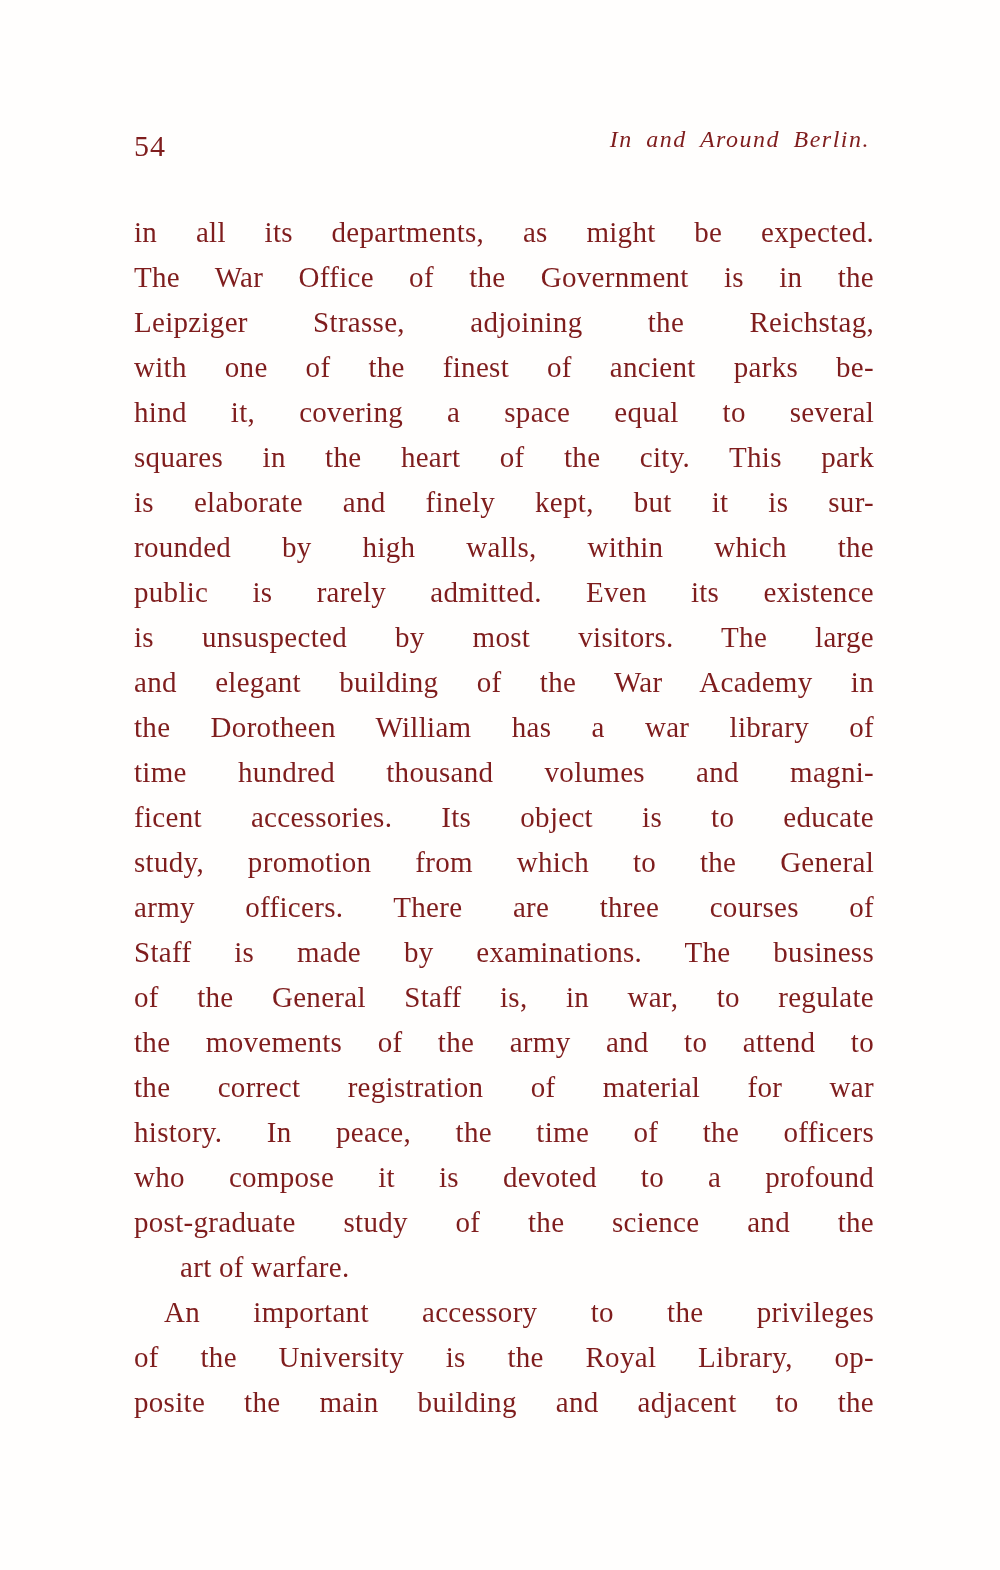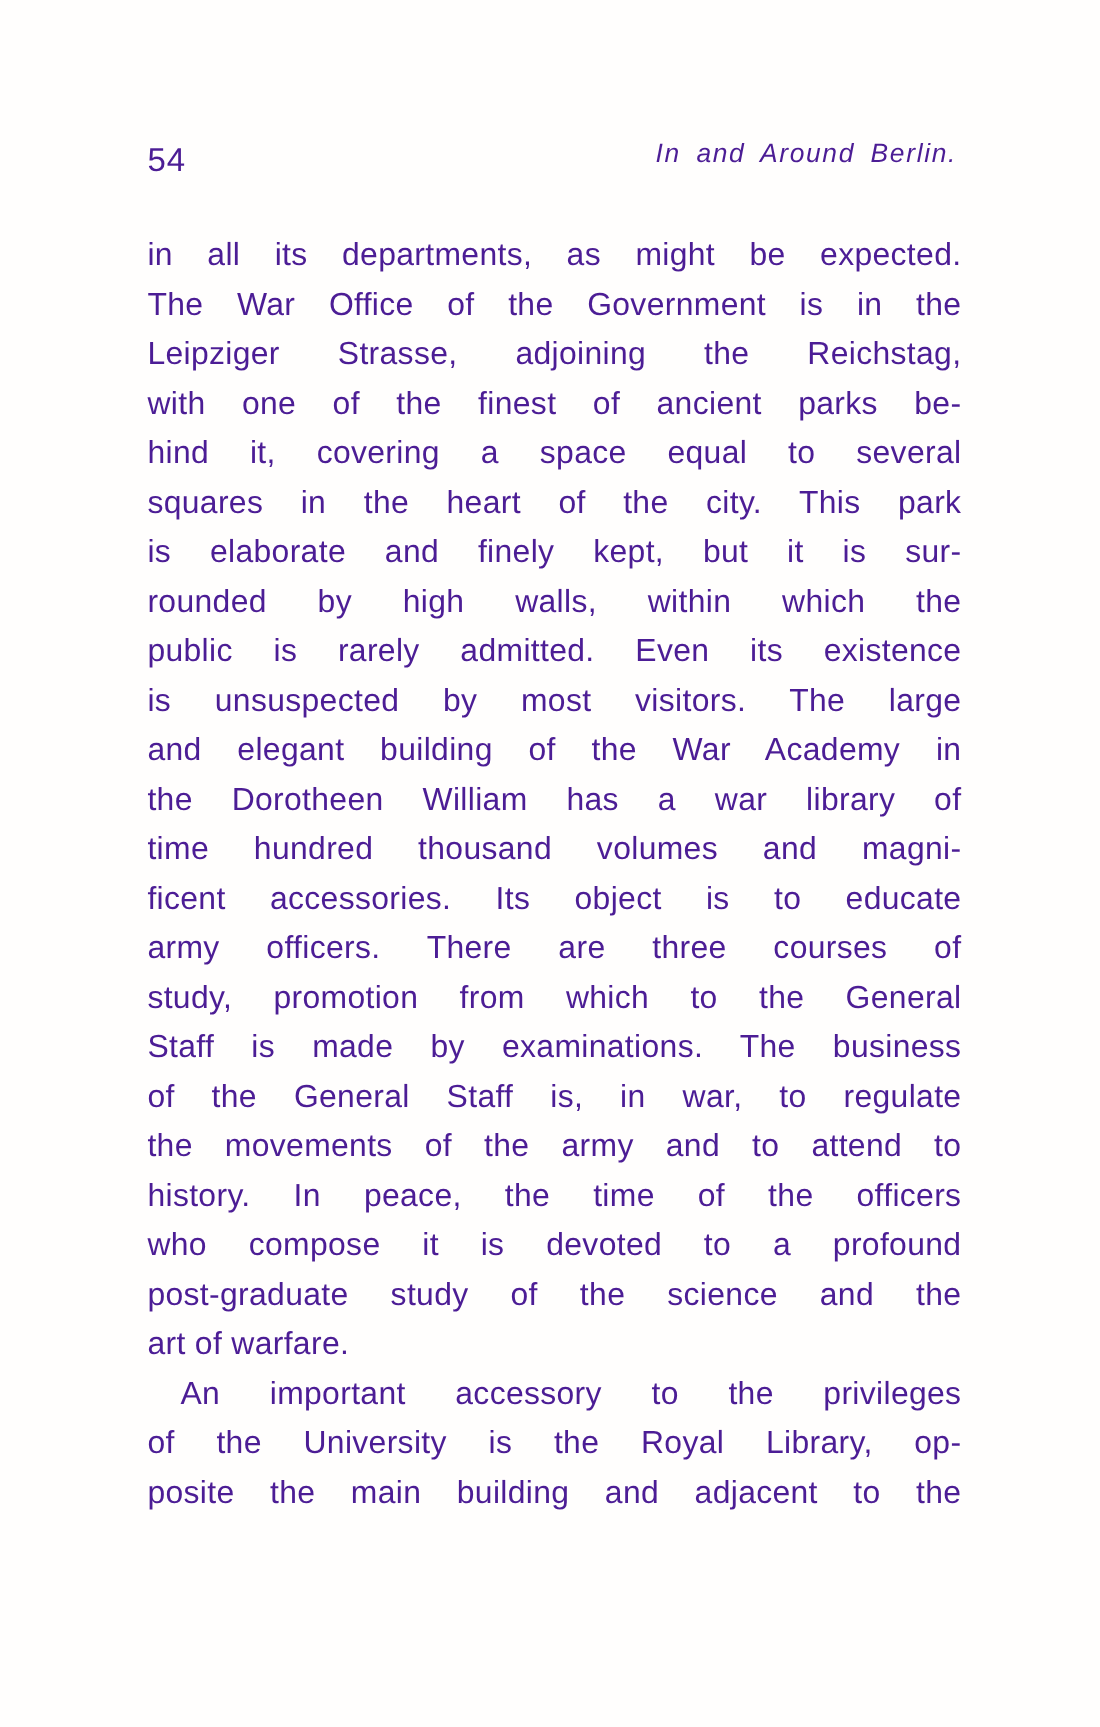--- a/index.html
+++ b/index.html
@@ -5,22 +5,22 @@
   html, body {
     margin: 0;
     padding: 0;
     background: #ffffff;
   }
   .page {
     position: relative;
     width: 1000px;
     height: 1570px;
     background: #fffefd;
-    color: #4c1d95;
-    font-family: Liberation Sans, sans-serif;
+    color: #7f1d1d;
+    font-family: Liberation Serif, serif;
     overflow: hidden;
   }
   header.page-header {
     position: absolute;
     top: 126px;
     left: 130px;
     width: 740px;
     height: 44px;
   }
   .page-number {
@@ -51,20 +51,21 @@
     font-size: 29px;
     line-height: 45px;
     letter-spacing: 0.3px;
     text-align: justify;
     text-align-last: justify;
     white-space: normal;
   }
   .line.flush-left {
     text-align: left;
     text-align-last: left;
+    margin-left: 46px;
   }
   .line.indent {
     text-indent: 30px;
   }
 </style>
 </head>
 <body>
 
 <div class="page">
   <header class="page-header">
@@ -81,25 +82,26 @@
         <div class="line">hind it, covering a space equal to several</div>
         <div class="line">squares in the heart of the city.  This park</div>
         <div class="line">is elaborate and finely kept, but it is sur-</div>
         <div class="line">rounded by high walls, within which the</div>
         <div class="line">public is rarely admitted.  Even its existence</div>
         <div class="line">is unsuspected by most visitors.  The large</div>
         <div class="line">and elegant building of the War Academy in</div>
         <div class="line">the Dorotheen William has a war library of</div>
         <div class="line">time hundred thousand volumes and magni-</div>
         <div class="line">ficent accessories.  Its object is to educate</div>
+        <div class="line">study, promotion from which to the General</div>
         <div class="line">army officers.  There are three courses of</div>
-        <div class="line">study, promotion from which to the General</div>
         <div class="line">Staff is made by examinations.  The business</div>
         <div class="line">of the General Staff is, in war, to regulate</div>
         <div class="line">the movements of the army and to attend to</div>
+        <div class="line">the correct registration of material for war</div>
         <div class="line">history.  In peace, the time of the officers</div>
         <div class="line">who compose it is devoted to a profound</div>
         <div class="line">post-graduate study of the science and the</div>
         <div class="line flush-left">art of warfare.</div>
       </div>
       <div class="paragraph">
         <div class="line indent">An important accessory to the privileges</div>
         <div class="line">of the University is the Royal Library, op-</div>
         <div class="line">posite the main building and adjacent to the</div>
       </div>

